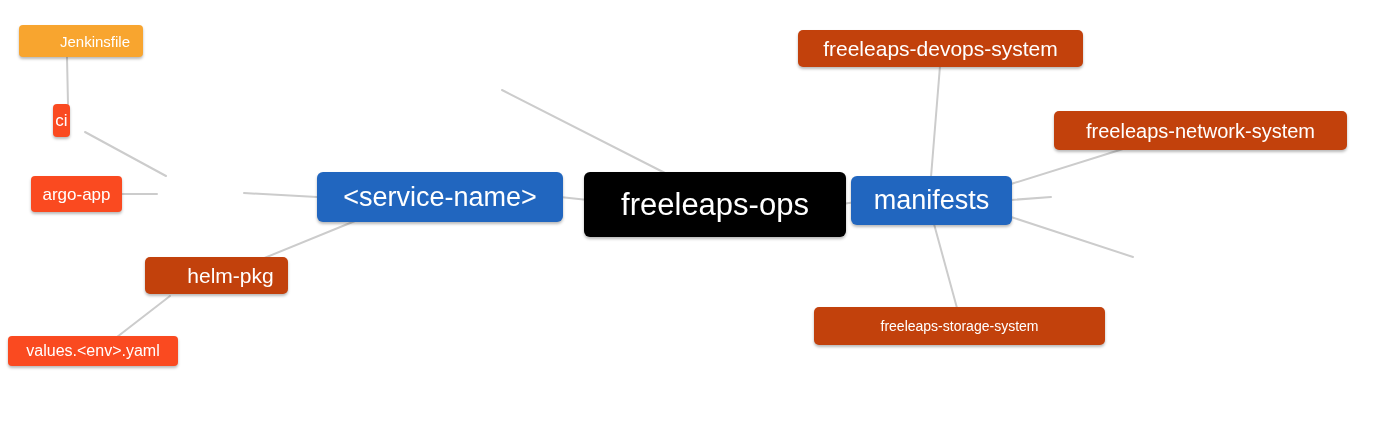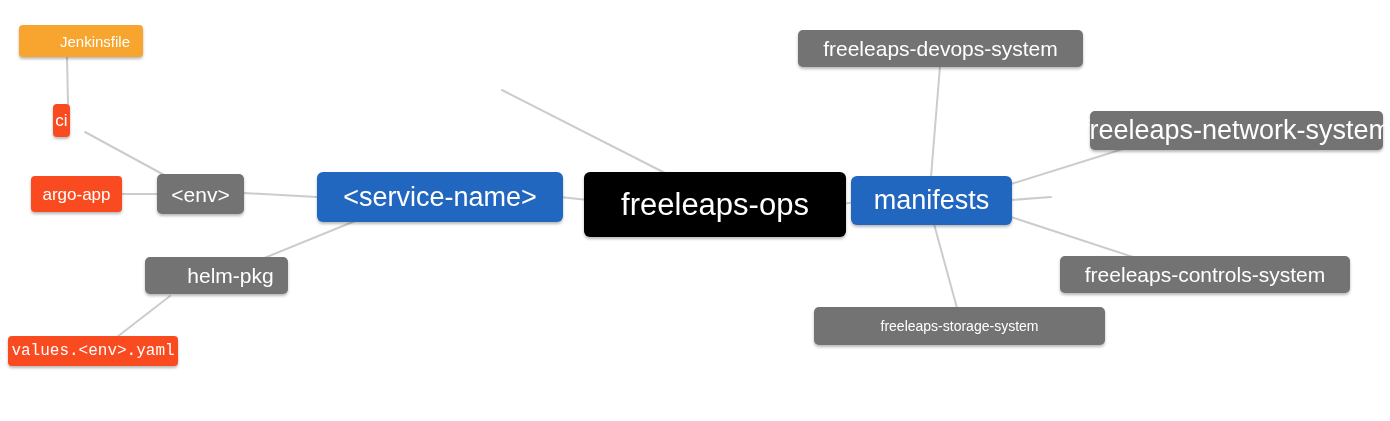--- a/index.html
+++ b/index.html
@@ -35,38 +35,38 @@
     color: #ffffff;
     white-space: nowrap;
     line-height: 1;
     border-radius: 5px;
     box-shadow: 0 2px 3px rgba(0,0,0,0.28);
     cursor: default;
     user-select: none;
   }
   
   .c-blue   { background: #2166bf; }
-  .c-green  { background: #737373; text-align: center; }
+  .c-green  { background: #c2410c; text-align: center; }
   .c-red    { background: #fa4a20; }
   .c-orange { background: #f8a52f; padding-left: 28px; }
   .c-dark   { background: #000000; }
 
   
   #n-jenkinsfile { left: 19px;   top: 25px;  width: 96px;  height: 32px; font-size: 15px; border-radius: 4px; }
   #n-ci          { left: 53px;   top: 104px; width: 17px;  height: 33px; font-size: 17px; border-radius: 4px; }
   #n-argo-app    { left: 31px;   top: 176px; width: 91px;  height: 36px; font-size: 17px; border-radius: 4px; }
   #n-env         { left: 157px;  top: 174px; width: 87px;  height: 40px; font-size: 21px; }
   #n-helm-pkg    { left: 145px;  top: 257px; width: 115px; height: 37px; font-size: 21px; padding-left: 28px; }
-  #n-values      { left: 8px;    top: 336px; width: 170px; height: 30px; font-size: 16px; border-radius: 4px; font-family: Liberation Mono, monospace; }
+  #n-values      { left: 8px;    top: 336px; width: 170px; height: 30px; font-size: 16px; border-radius: 4px; }
   #n-fcp         { left: 314px;  top: 38px;  width: 276px; height: 52px; font-size: 27px; border-radius: 6px; }
   #n-service     { left: 317px;  top: 172px; width: 246px; height: 50px; font-size: 27px; border-radius: 6px; }
   #n-ops         { left: 584px;  top: 172px; width: 262px; height: 65px; font-size: 31px; border-radius: 6px; }
   #n-manifests   { left: 851px;  top: 176px; width: 161px; height: 49px; font-size: 27px; border-radius: 6px; }
   #n-devops      { left: 798px;  top: 30px;  width: 285px; height: 37px; font-size: 21px; }
-  #n-network     { left: 1054px; top: 111px; width: 293px; height: 39px; font-size: 27px; margin-left: 36px; }
+  #n-network     { left: 1054px; top: 111px; width: 293px; height: 39px; font-size: 20px; }
   #n-monitoring  { left: 1050px; top: 185px; width: 323px; height: 38px; font-size: 21px; }
   #n-controls    { left: 1060px; top: 256px; width: 290px; height: 37px; font-size: 21px; }
   #n-storage     { left: 814px;  top: 307px; width: 291px; height: 38px; font-size: 14px; }
 </style>
 </head>
 <body>
 
 <div class="canvas">
 
   <svg class="edges" width="1390" height="421" viewBox="0 0 1390 421" aria-hidden="true">
@@ -91,23 +91,20 @@
   </div>
 
   <div class="node c-red" id="n-ci">
     <span>ci</span>
   </div>
 
   <div class="node c-red" id="n-argo-app">
     <span>argo-app</span>
   </div>
 
-  <div class="node c-green" id="n-env">
-    <span>&lt;env&gt;</span>
-  </div>
 
   <div class="node c-green" id="n-helm-pkg">
     <span>helm-pkg</span>
   </div>
 
   <div class="node c-red" id="n-values">
     <span>values.&lt;env&gt;.yaml</span>
   </div>
 
 
@@ -125,21 +122,18 @@
 
   <div class="node c-green" id="n-devops">
     <span>freeleaps-devops-system</span>
   </div>
 
   <div class="node c-green" id="n-network">
     <span>freeleaps-network-system</span>
   </div>
 
 
-  <div class="node c-green" id="n-controls">
-    <span>freeleaps-controls-system</span>
-  </div>
 
   <div class="node c-green" id="n-storage">
     <span>freeleaps-storage-system</span>
   </div>
 
 </div>
 
 </body></html>

